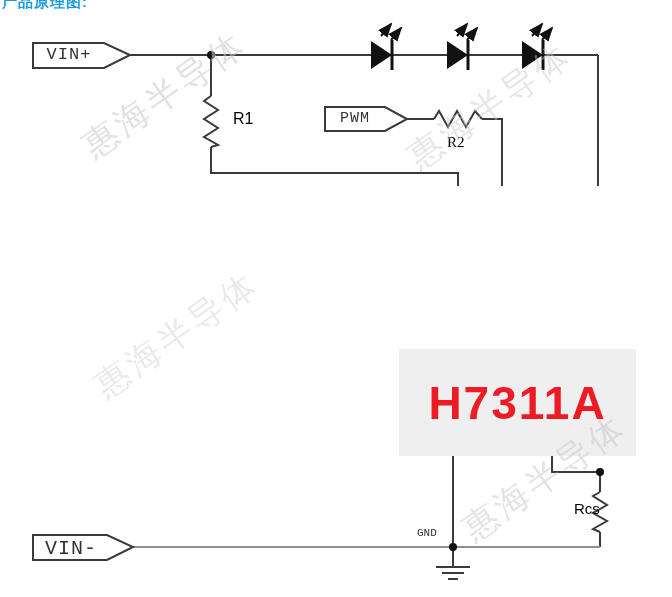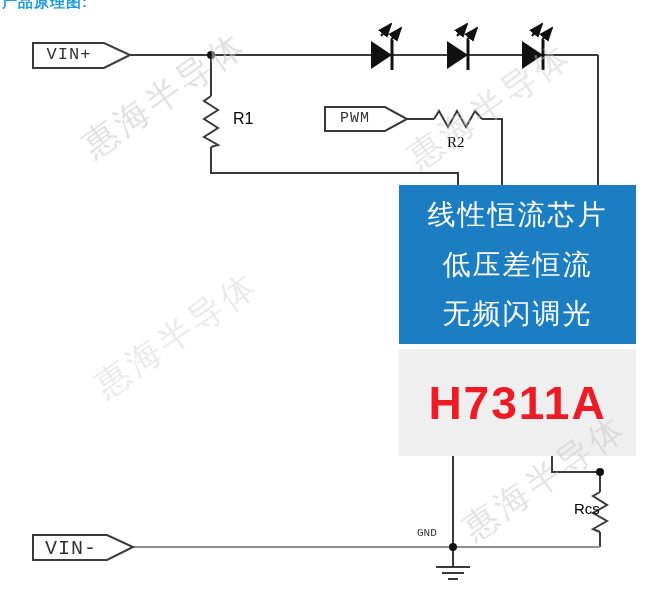--- a/index.html
+++ b/index.html
@@ -102,25 +102,20 @@
       <line x1="543" y1="40" x2="543" y2="70" stroke="#111" stroke-width="3"></line>
       <line x1="532" y1="36" x2="542" y2="24" stroke="#111" stroke-width="2" marker-end="url(#ah)"></line>
       <line x1="542" y1="40" x2="552" y2="28" stroke="#111" stroke-width="2" marker-end="url(#ah)"></line>
     </g>
 
     <polygon points="33,43 104,43 130,55 104,68 33,68" fill="#fff" stroke="#3a3a3a" stroke-width="2"></polygon>
     <polygon points="325,107 385,107 407,119 385,131 325,131" fill="#fff" stroke="#3a3a3a" stroke-width="2"></polygon>
     <polygon points="33,535 107,535 133,547 107,560 33,560" fill="#fff" stroke="#3a3a3a" stroke-width="2"></polygon>
   </svg>
 
-  <div class="chip-blue">
-    <div>线性恒流芯片</div>
-    <div>低压差恒流</div>
-    <div>无频闪调光</div>
-  </div>
   <div class="chip-gray">
     <div class="part-number">H7311A</div>
   </div>
 
   <div class="lbl serif center" style="left:36px;top:45px;width:66px;font-size:17px;letter-spacing:1px;">VIN+</div>
   <div class="lbl serif center" style="left:327px;top:110px;width:56px;font-size:15px;letter-spacing:1px;">PWM</div>
   <div class="lbl serif center" style="left:36px;top:537px;width:70px;font-size:20px;letter-spacing:1px;">VIN-</div>
   <div class="lbl" style="left:233px;top:110px;font-size:16px;">R1</div>
   <div class="lbl" style="left:447px;top:134px;font-size:15px;font-family:Liberation Serif, serif;">R2</div>
   <div class="lbl" style="left:574px;top:500px;font-size:15px;">Rcs</div>

